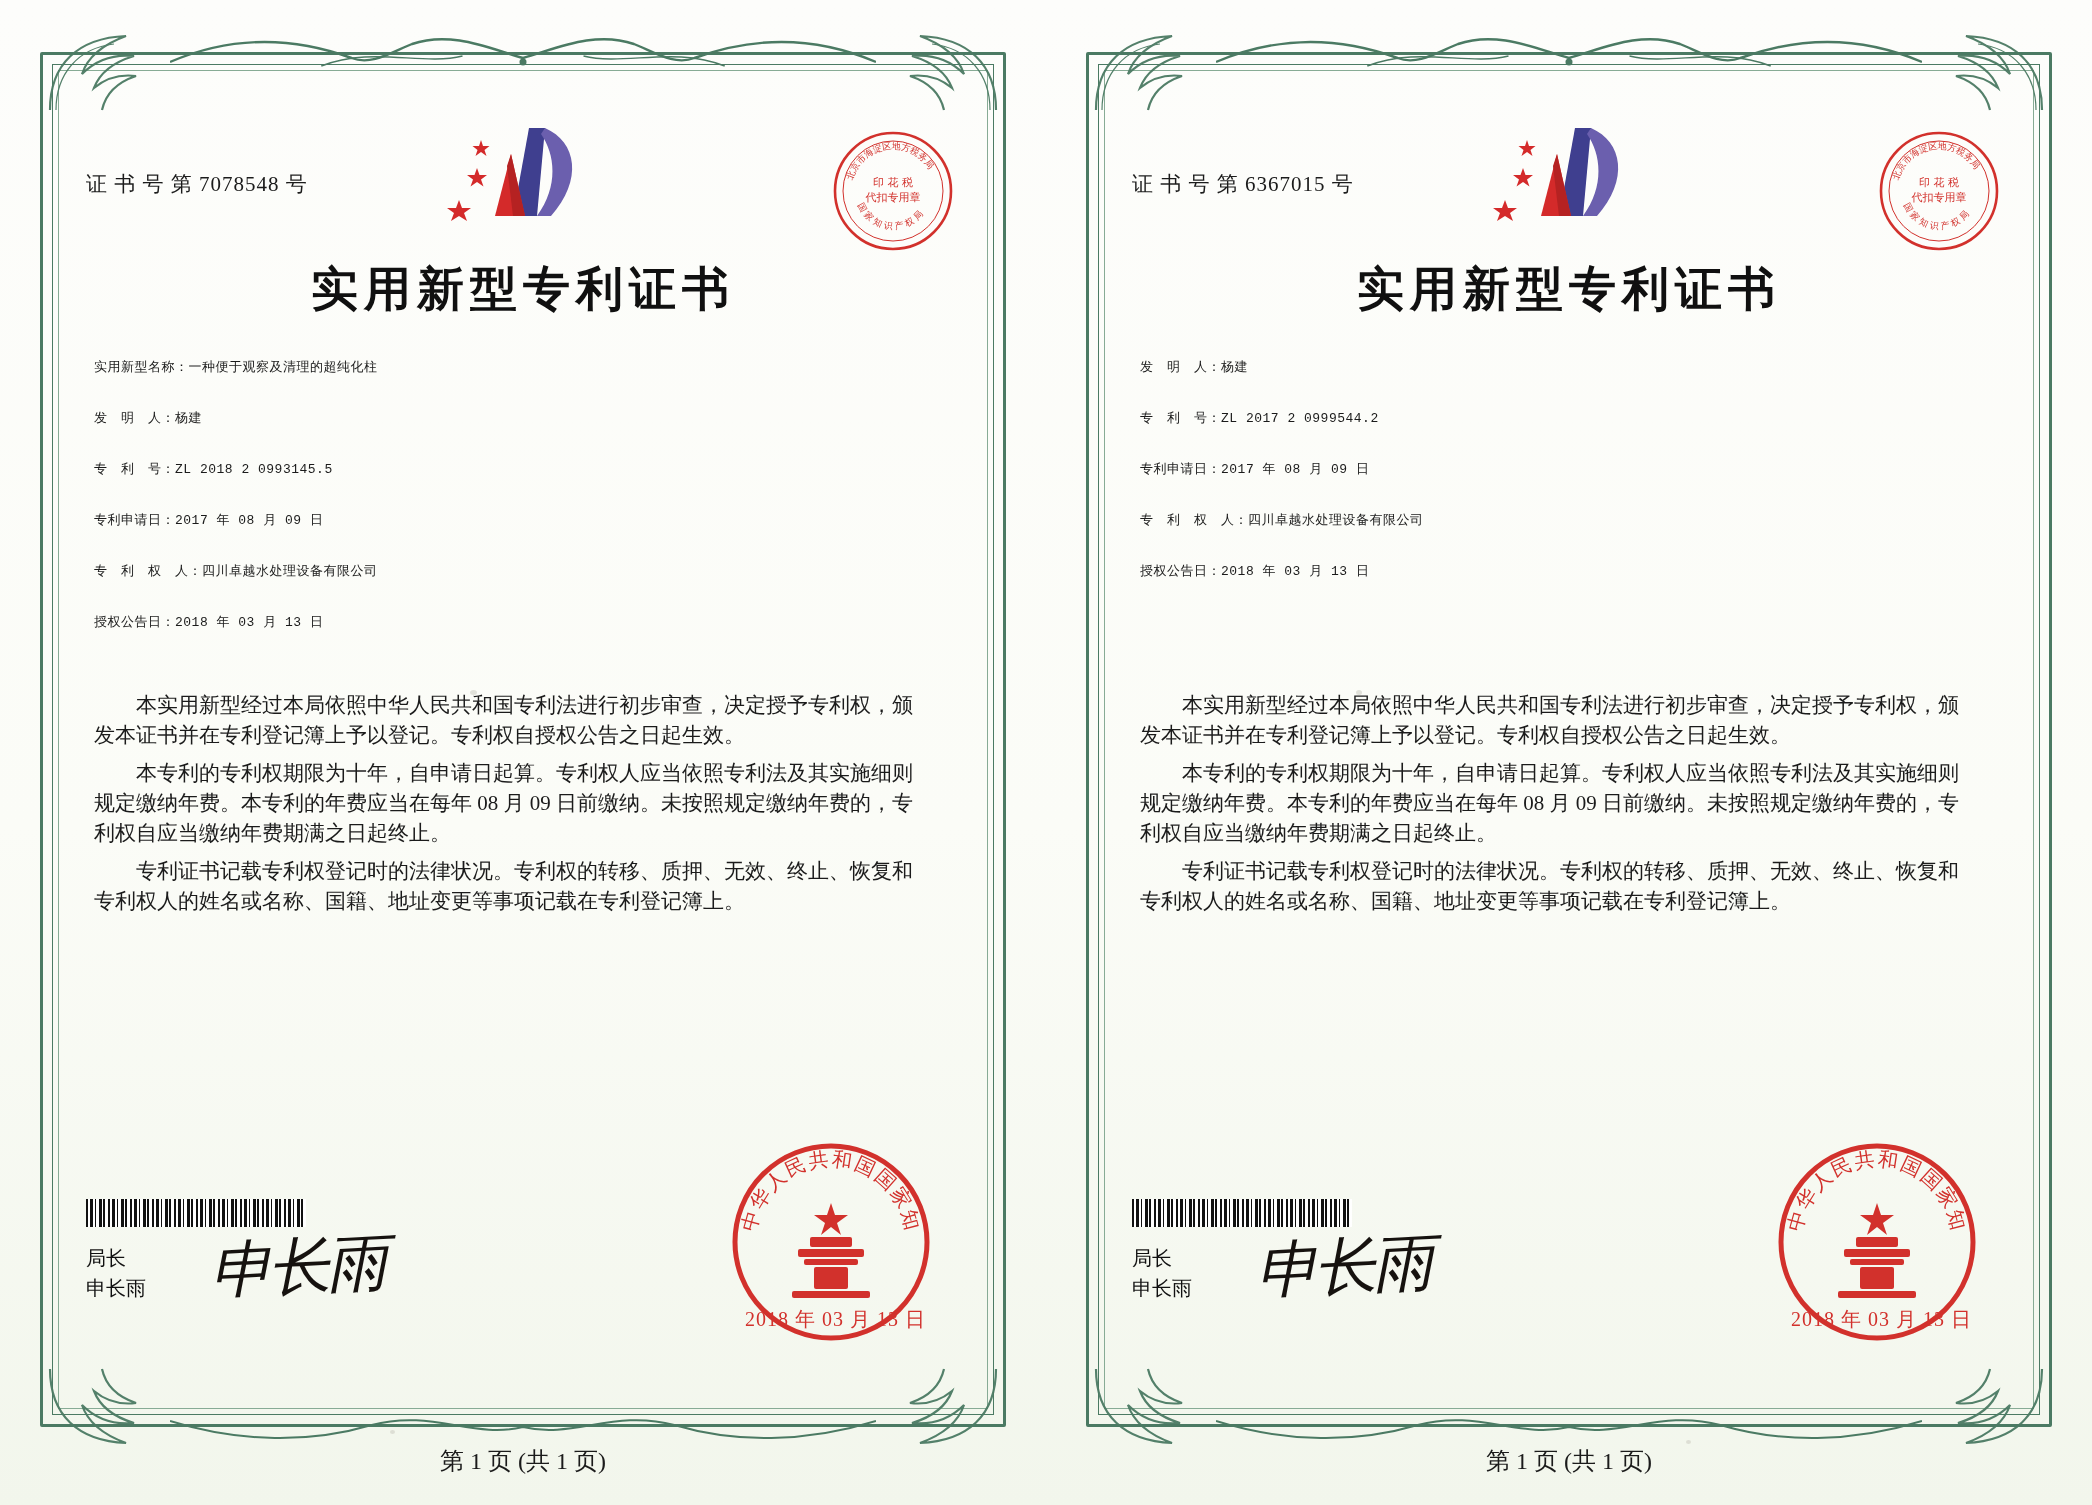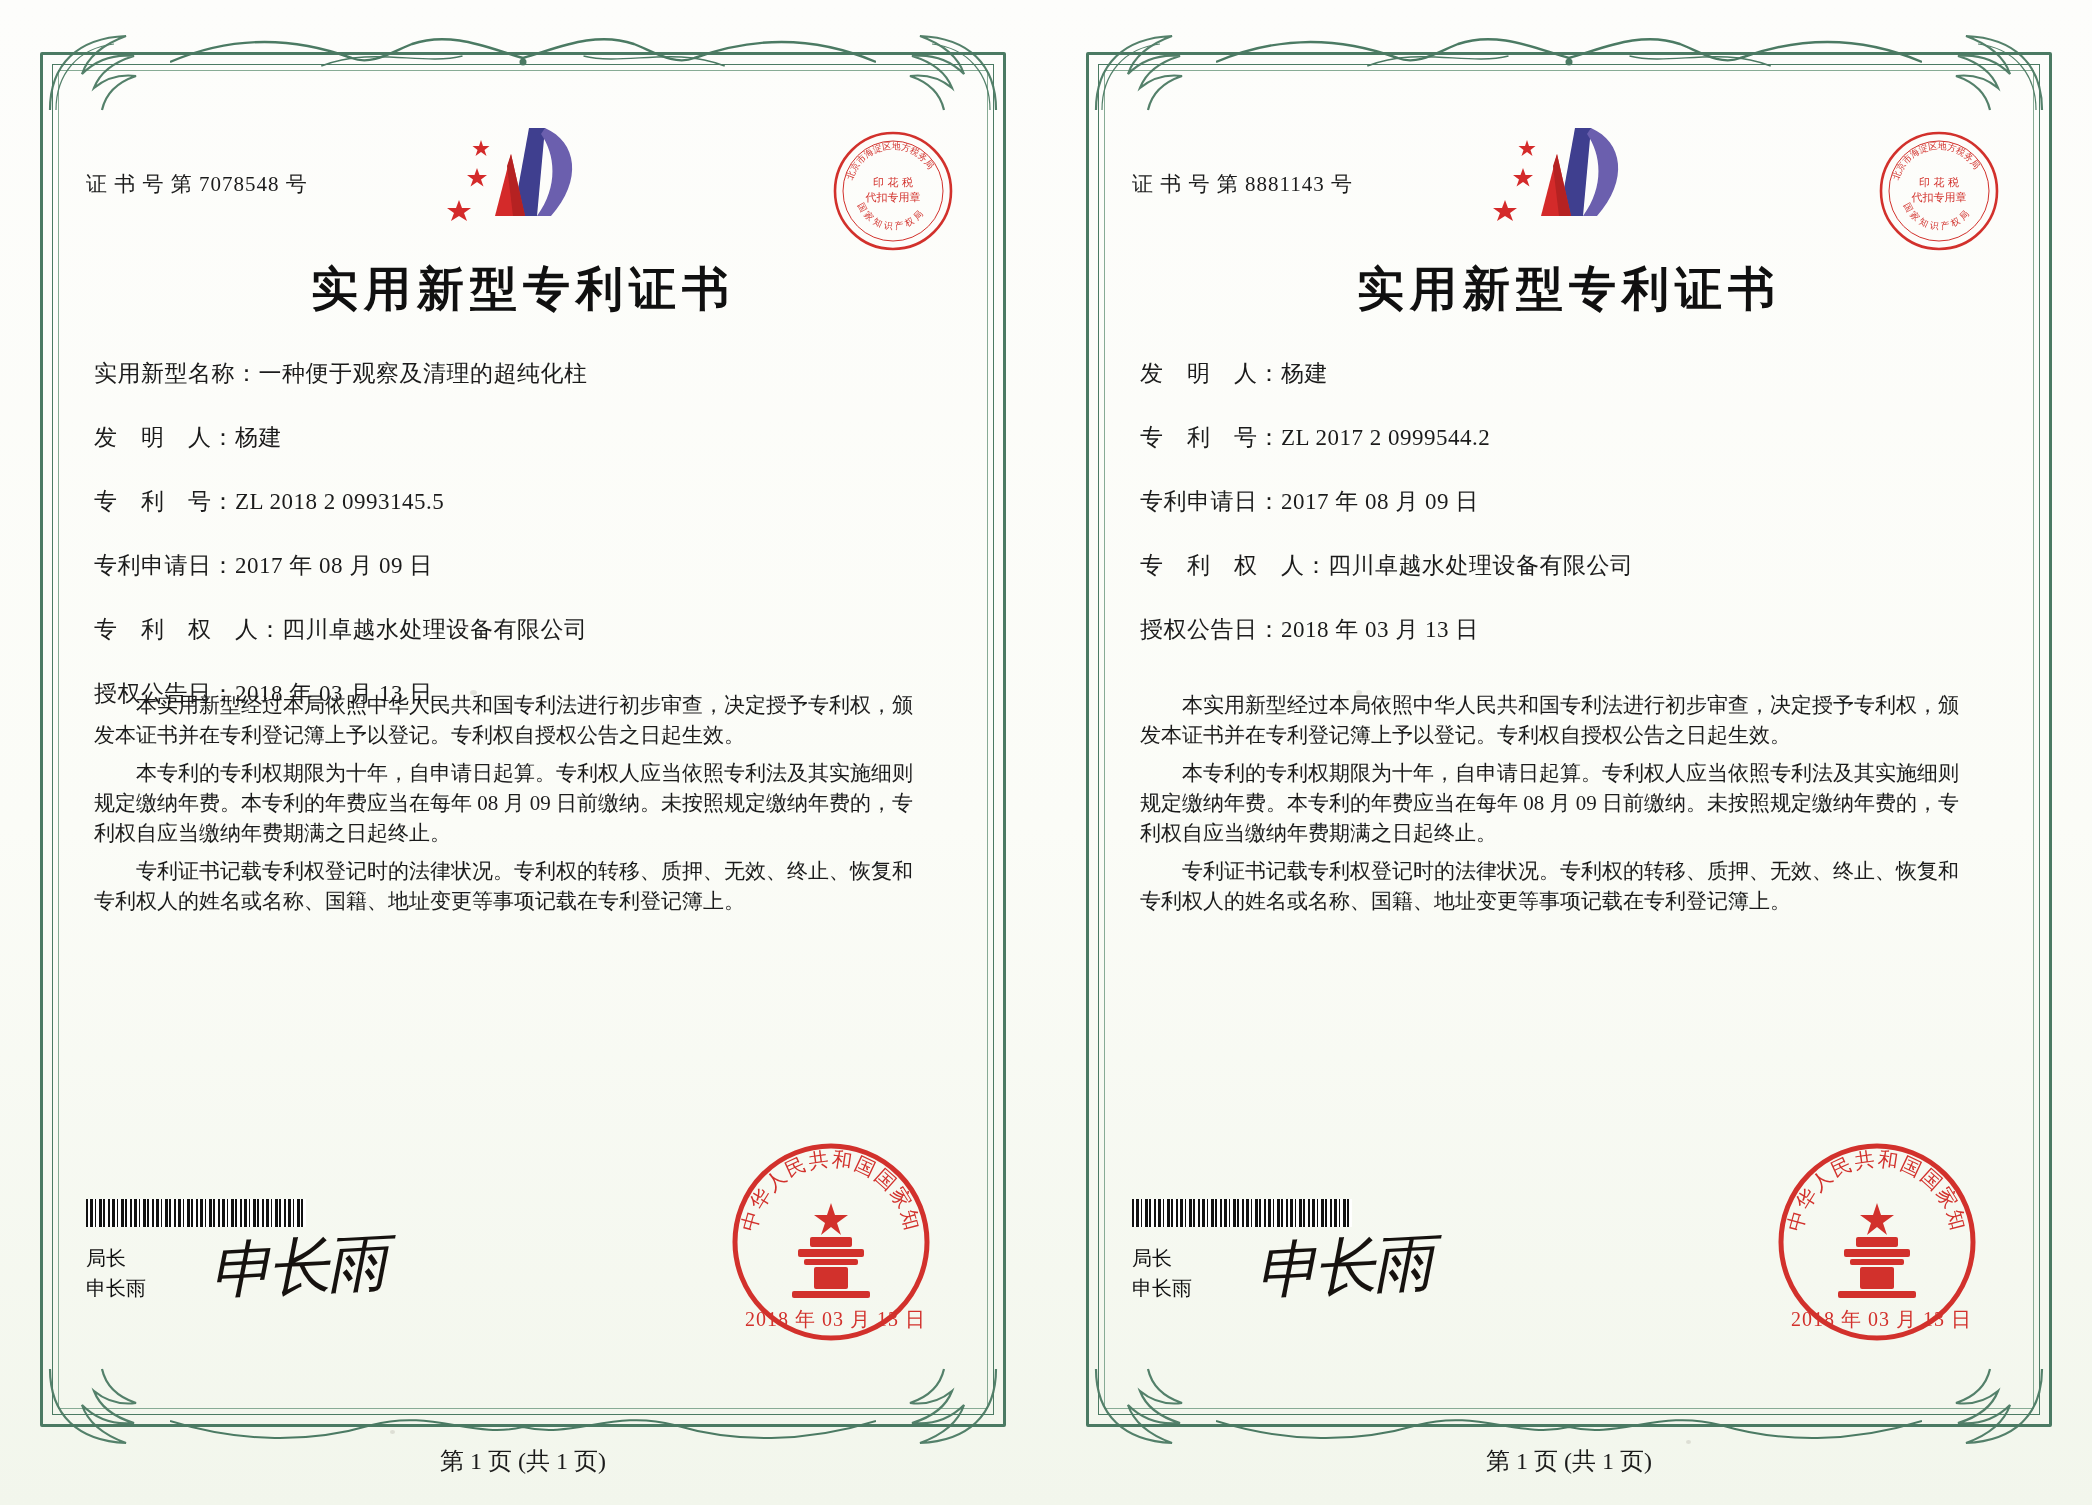--- a/index.html
+++ b/index.html
@@ -148,25 +148,25 @@
     font-family: "DejaVu Sans", sans-serif;
   }
 
   .fields {
     position: absolute;
     left: 14px;
     right: 10px;
     top: 248px;
   }
   .field {
-    font-size: 23px;
+    font-size: 13px;
     color: #1b1b1b;
     margin-bottom: 33px;
     white-space: nowrap;
-    font-family: Liberation Serif, serif;
+    font-family: Liberation Mono, monospace;
   }
   .field .lbl { letter-spacing: 0.5px; }
   .field .val { letter-spacing: 0.5px; }
 
   .paras {
     position: absolute;
     left: 14px;
     right: 40px;
     top: 580px;
     font-size: 21px;
@@ -444,21 +444,21 @@
       </svg>
     </div>
     <div class="corner br">
       <svg viewBox="0 0 120 86">
         <path d="M6 80 C6 34, 34 8, 82 6 C60 14, 44 26, 38 44 C52 30, 70 24, 90 26 C70 32, 56 42, 50 58 C62 48, 76 44, 92 46 C74 52, 62 62, 58 80" fill="none" stroke="currentColor" stroke-width="2.2"></path>
       </svg>
     </div>
 
     <div class="content">
 
-      <div class="cert-no">证 书 号 第 8881143 号</div>
+      <div class="cert-no">证 书 号 第 6367015 号</div>
 
       <div class="logo">
         <svg viewBox="0 0 180 110">
           <path d="M96 8 L112 8 L104 96 L80 96 Z" fill="#3f3f8f"></path>
           <path d="M112 8 C144 22, 150 60, 118 96 L104 96 C126 66, 122 34, 108 14 Z" fill="#6b5fae"></path>
           <path d="M78 34 L92 96 L62 96 Z" fill="#d42a2a"></path>
           <path d="M78 34 L92 96 L80 96 L74 46 Z" fill="#b52222"></path>
           <g fill="#d42a2a">
             <polygon points="26,80 29,88 38,88 31,93 34,101 26,96 18,101 21,93 14,88 23,88"></polygon>
             <polygon points="44,48 46.5,55 54,55 48,59.5 50.5,66.5 44,62 37.5,66.5 40,59.5 34,55 41.5,55"></polygon>

